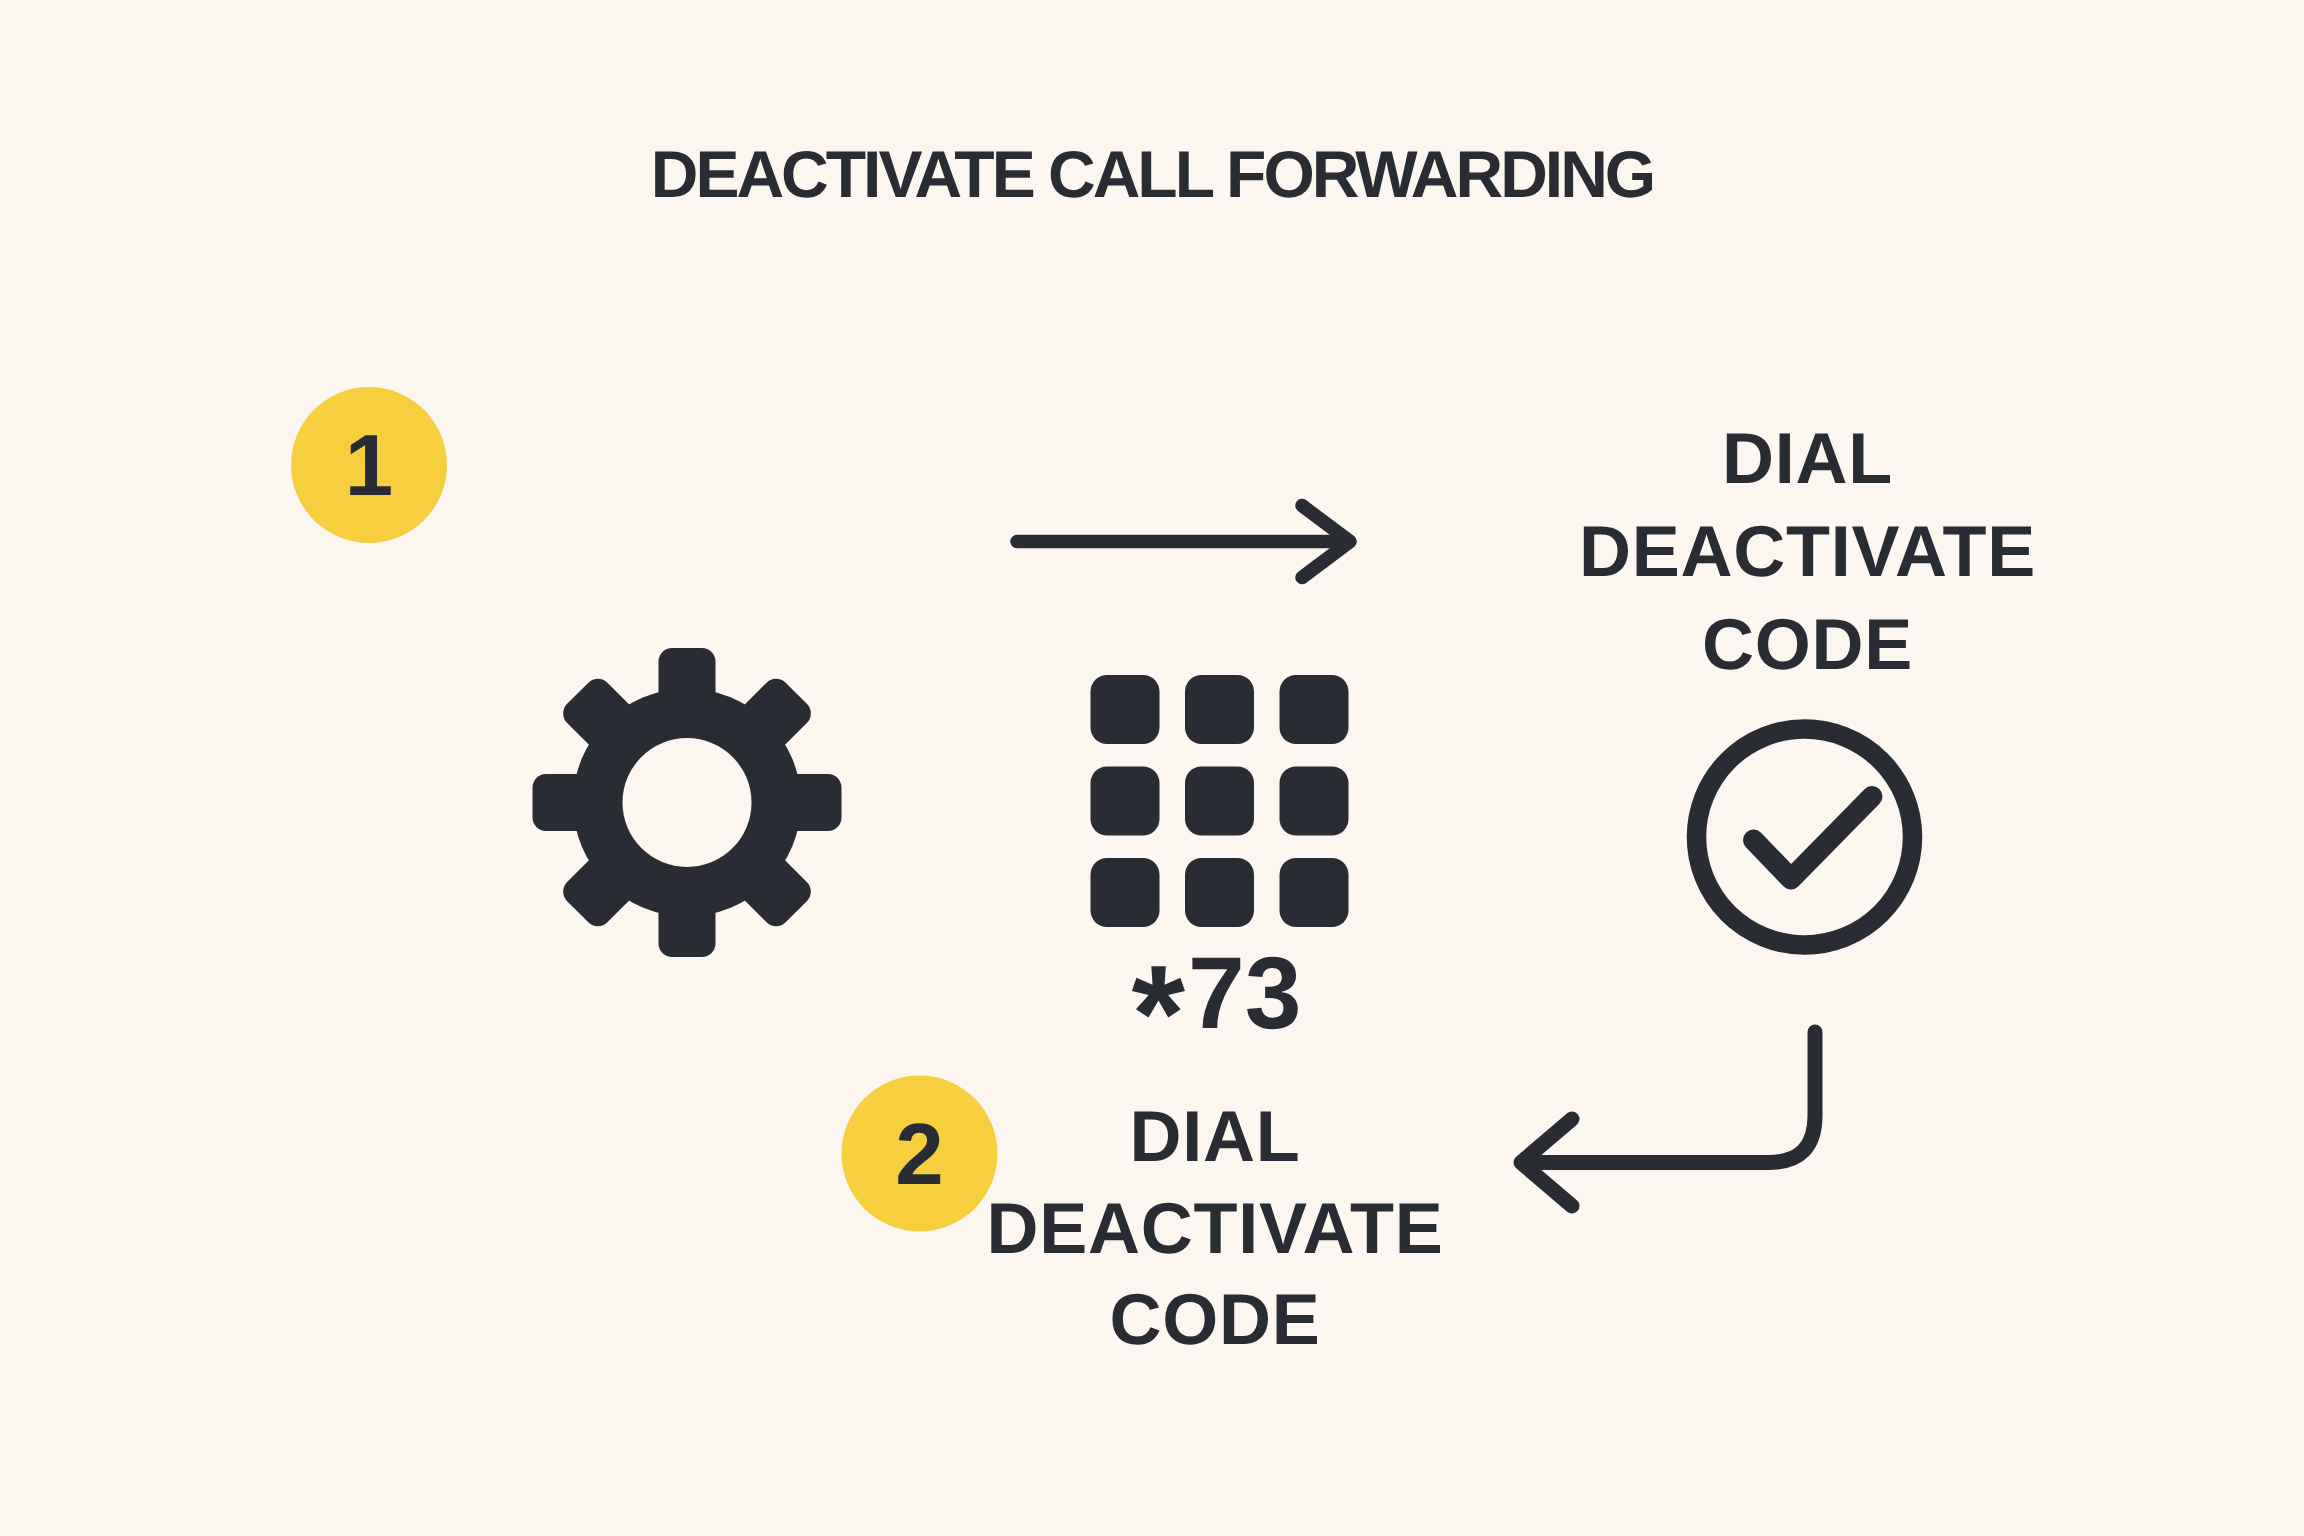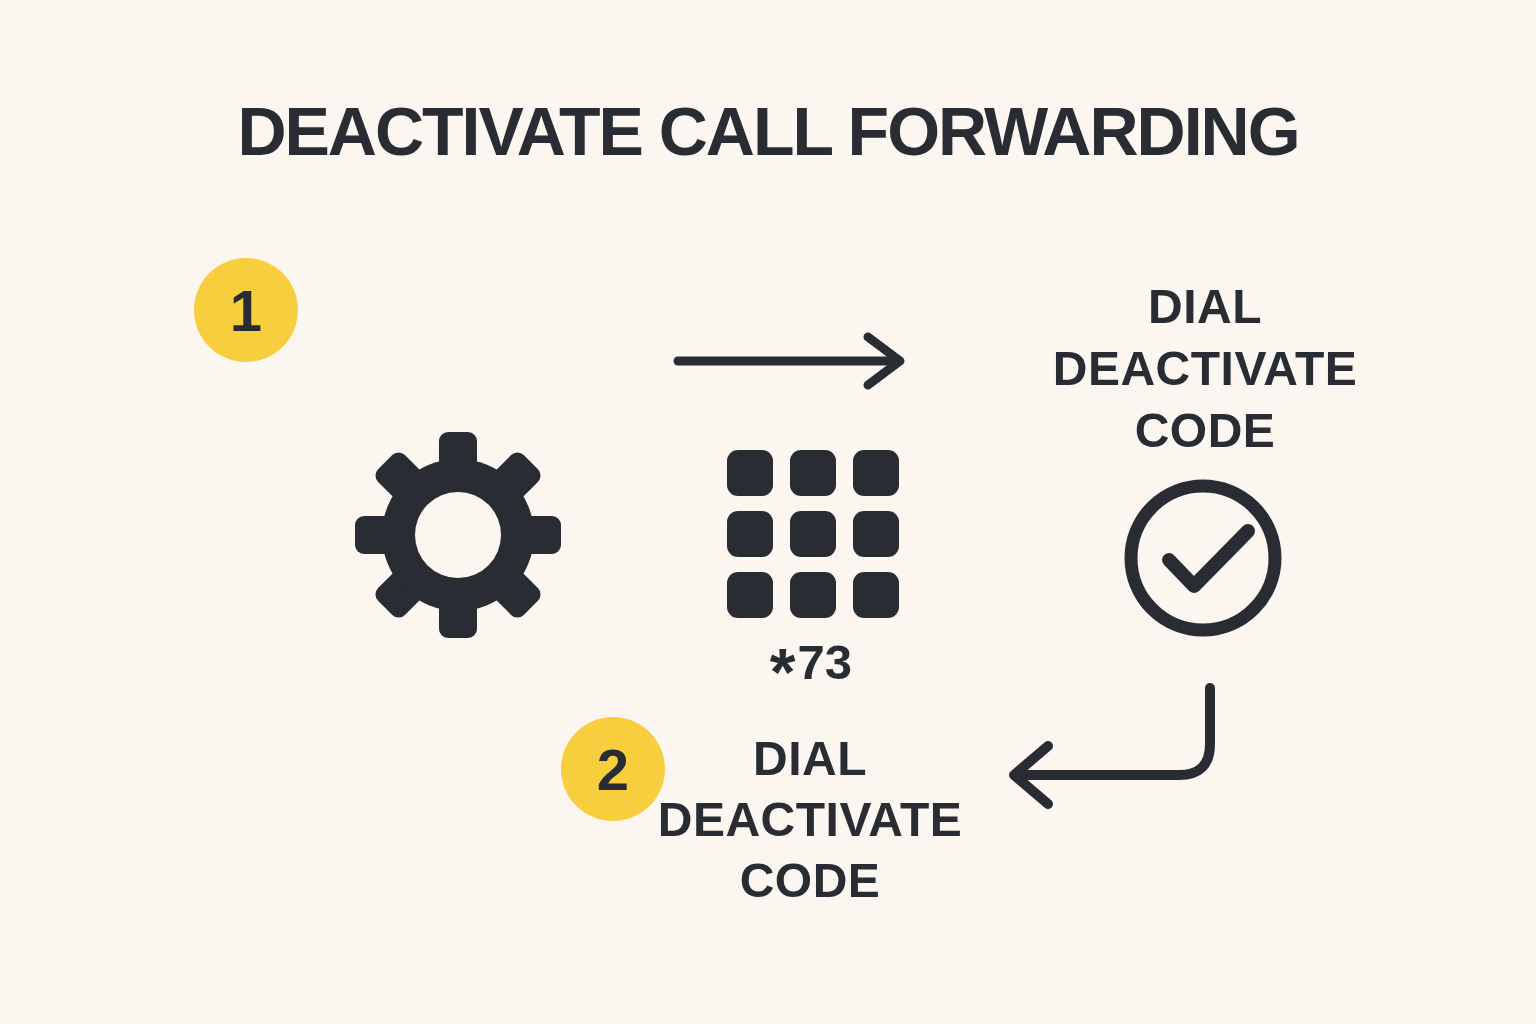--- a/index.html
+++ b/index.html
@@ -20,21 +20,21 @@
     width: 1536px;
     height: 1024px;
     background: var(--bg);
   }
   .title {
     position: absolute;
     top: 92px;
     left: 0;
     width: 1536px;
     text-align: center;
-    font-size: 68px;
+    font-size: 44px;
     font-weight: 700;
     letter-spacing: -2px;
     color: var(--ink);
     white-space: nowrap;
   }
   .badge {
     position: absolute;
     width: 104px;
     height: 104px;
     border-radius: 50%;
@@ -80,21 +80,21 @@
   .key {
     background: var(--ink);
     border-radius: 11px;
   }
   .dial-code {
     position: absolute;
     left: 700px;
     top: 622px;
     width: 222px;
     text-align: center;
-    font-size: 49px;
+    font-size: 68px;
     font-weight: 700;
     color: var(--ink);
     line-height: 80px;
     white-space: nowrap;
   }
   .dial-code .star {
     display: inline-block;
     font-size: 1.35em;
     line-height: 0;
     position: relative;

